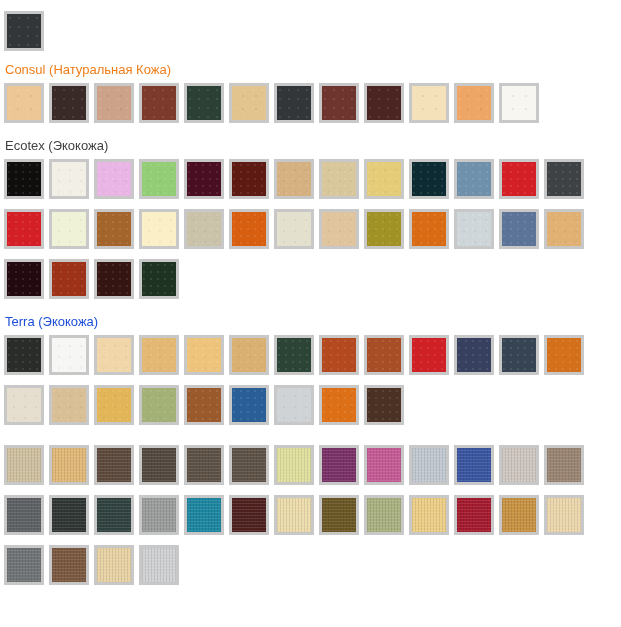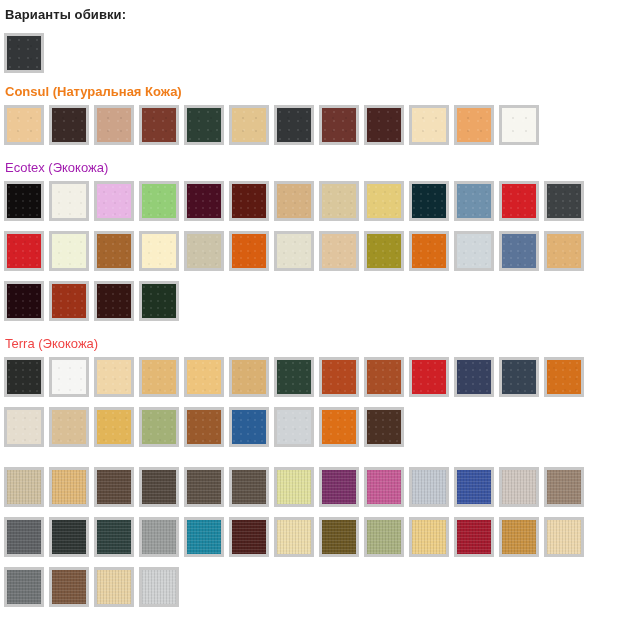--- a/index.html
+++ b/index.html
@@ -81,49 +81,48 @@
     padding: 6px 0 0 4px;
   }
   .spacer-sm { height: 6px; }
   .spacer-group { height: 10px; }
 </style>
 </head>
 <body>
 
 <div class="page">
 
-  <h1 class="page-title">Варианты обивки:</h1>
 
   <div class="top-swatch-wrap">
     <div class="swatch tex-leather" id="selected-swatch" style="background-color: rgb(51, 54, 56); border-color: rgb(200, 200, 200);"></div>
   </div>
 
   <div class="spacer-sm"></div>
 
   <div id="groups-container">
       <div class="group">
-        <div class="group-label" style="color: rgb(240, 125, 26); font-weight: bold;">Consul (Натуральная Кожа)</div>
+        <div class="group-label" style="color: rgb(240, 125, 26);">Consul (Натуральная Кожа)</div>
         <div class="swatch-row">
           <div class="swatch tex-leather" title="#edc896" style="background-color: rgb(237, 200, 150); border-color: rgb(200, 200, 200);"></div>
           <div class="swatch tex-leather" title="#3a2a27" style="background-color: rgb(58, 42, 39); border-color: rgb(200, 200, 200);"></div>
           <div class="swatch tex-leather" title="#cca389" style="background-color: rgb(204, 163, 137); border-color: rgb(200, 200, 200);"></div>
           <div class="swatch tex-leather" title="#7b3a2c" style="background-color: rgb(123, 58, 44); border-color: rgb(200, 200, 200);"></div>
           <div class="swatch tex-leather" title="#2c4035" style="background-color: rgb(44, 64, 53); border-color: rgb(200, 200, 200);"></div>
           <div class="swatch tex-leather" title="#e2c48e" style="background-color: rgb(226, 196, 142); border-color: rgb(200, 200, 200);"></div>
           <div class="swatch tex-leather" title="#333638" style="background-color: rgb(51, 54, 56); border-color: rgb(200, 200, 200);"></div>
           <div class="swatch tex-leather" title="#6e352e" style="background-color: rgb(110, 53, 46); border-color: rgb(200, 200, 200);"></div>
           <div class="swatch tex-leather" title="#4a2522" style="background-color: rgb(74, 37, 34); border-color: rgb(200, 200, 200);"></div>
           <div class="swatch tex-leather" title="#f4e0b9" style="background-color: rgb(244, 224, 185); border-color: rgb(200, 200, 200);"></div>
           <div class="swatch tex-leather" title="#eda665" style="background-color: rgb(237, 166, 101); border-color: rgb(200, 200, 200);"></div>
           <div class="swatch tex-leather" title="#f7f6f0" style="background-color: rgb(247, 246, 240); border-color: rgb(200, 200, 200);"></div>
         </div>
         <div class="spacer-group"></div>
       </div>
       <div class="group">
-        <div class="group-label" style="color: #a21caf;">Ecotex (Экокожа)</div>
+        <div class="group-label" style="color: #404040;">Ecotex (Экокожа)</div>
         <div class="swatch-row">
           <div class="swatch tex-eco" title="#100d0d" style="background-color: rgb(16, 13, 13); border-color: rgb(200, 200, 200);"></div>
           <div class="swatch tex-eco" title="#f2f0e6" style="background-color: rgb(242, 240, 230); border-color: rgb(200, 200, 200);"></div>
           <div class="swatch tex-eco" title="#e8b5e4" style="background-color: rgb(232, 181, 228); border-color: rgb(200, 200, 200);"></div>
           <div class="swatch tex-eco" title="#93ce77" style="background-color: rgb(147, 206, 119); border-color: rgb(200, 200, 200);"></div>
           <div class="swatch tex-eco" title="#4a0e23" style="background-color: rgb(74, 14, 35); border-color: rgb(200, 200, 200);"></div>
           <div class="swatch tex-eco" title="#5d1a12" style="background-color: rgb(93, 26, 18); border-color: rgb(200, 200, 200);"></div>
           <div class="swatch tex-eco" title="#d5b182" style="background-color: rgb(213, 177, 130); border-color: rgb(200, 200, 200);"></div>
           <div class="swatch tex-eco" title="#d9c79c" style="background-color: rgb(217, 199, 156); border-color: rgb(200, 200, 200);"></div>
           <div class="swatch tex-eco" title="#e4cc79" style="background-color: rgb(228, 204, 121); border-color: rgb(200, 200, 200);"></div>
@@ -145,21 +144,21 @@
           <div class="swatch tex-eco" title="#5b7498" style="background-color: rgb(91, 116, 152); border-color: rgb(200, 200, 200);"></div>
           <div class="swatch tex-eco" title="#e0b173" style="background-color: rgb(224, 177, 115); border-color: rgb(200, 200, 200);"></div>
           <div class="swatch tex-eco" title="#22090f" style="background-color: rgb(34, 9, 15); border-color: rgb(200, 200, 200);"></div>
           <div class="swatch tex-eco" title="#9d3218" style="background-color: rgb(157, 50, 24); border-color: rgb(200, 200, 200);"></div>
           <div class="swatch tex-eco" title="#351512" style="background-color: rgb(53, 21, 18); border-color: rgb(200, 200, 200);"></div>
           <div class="swatch tex-eco" title="#1f3322" style="background-color: rgb(31, 51, 34); border-color: rgb(200, 200, 200);"></div>
         </div>
         <div class="spacer-group"></div>
       </div>
       <div class="group">
-        <div class="group-label" style="color: #ef4444;">Terra (Экокожа)</div>
+        <div class="group-label" style="color: #1d4ed8;">Terra (Экокожа)</div>
         <div class="swatch-row">
           <div class="swatch tex-eco" title="#2a2c2a" style="background-color: rgb(42, 44, 42); border-color: rgb(200, 200, 200);"></div>
           <div class="swatch tex-eco" title="#f6f6f4" style="background-color: rgb(246, 246, 244); border-color: rgb(200, 200, 200);"></div>
           <div class="swatch tex-eco" title="#f0d6a8" style="background-color: rgb(240, 214, 168); border-color: rgb(200, 200, 200);"></div>
           <div class="swatch tex-eco" title="#e3b874" style="background-color: rgb(227, 184, 116); border-color: rgb(200, 200, 200);"></div>
           <div class="swatch tex-eco" title="#eec47c" style="background-color: rgb(238, 196, 124); border-color: rgb(200, 200, 200);"></div>
           <div class="swatch tex-eco" title="#d9b072" style="background-color: rgb(217, 176, 114); border-color: rgb(200, 200, 200);"></div>
           <div class="swatch tex-eco" title="#2c4436" style="background-color: rgb(44, 68, 54); border-color: rgb(200, 200, 200);"></div>
           <div class="swatch tex-eco" title="#b4481f" style="background-color: rgb(180, 72, 31); border-color: rgb(200, 200, 200);"></div>
           <div class="swatch tex-eco" title="#a84e26" style="background-color: rgb(168, 78, 38); border-color: rgb(200, 200, 200);"></div>

